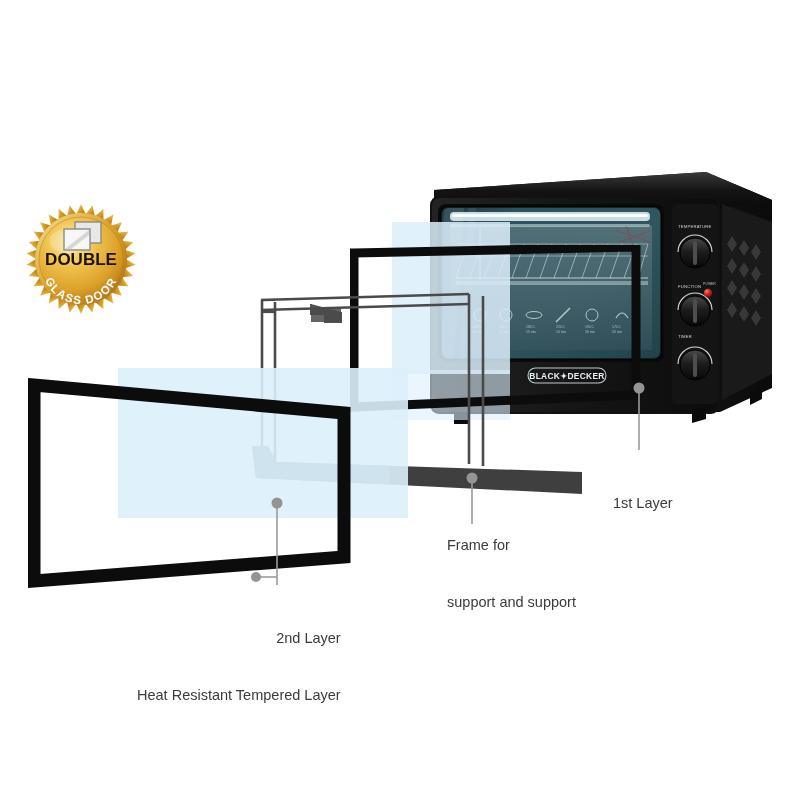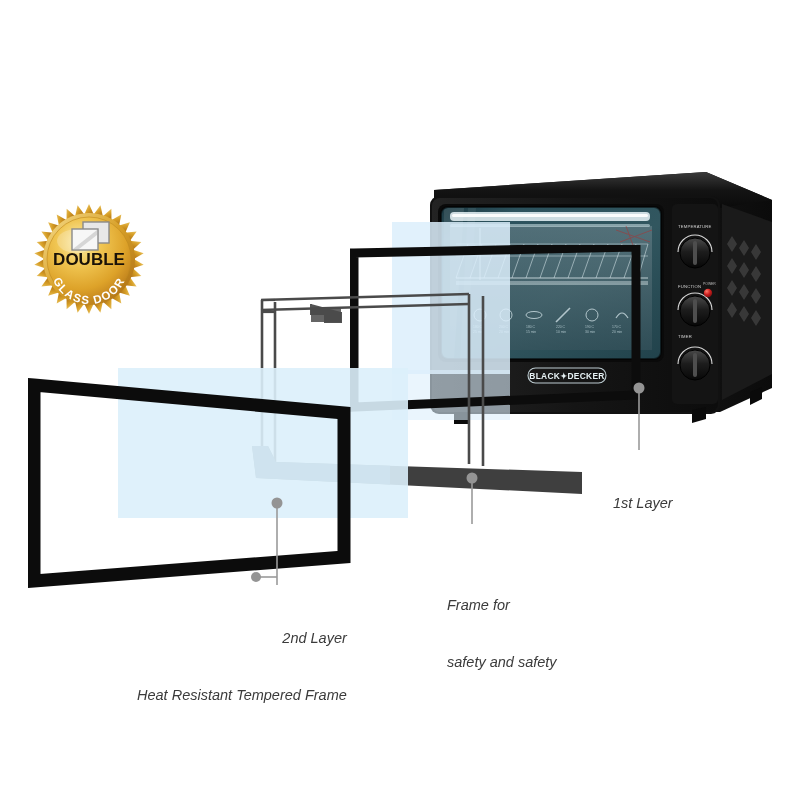--- a/index.html
+++ b/index.html
@@ -4,26 +4,26 @@
 <title>Double Glass Door Infographic</title>
 <style>
   html,body{margin:0;padding:0;background:#ffffff;}
   body{width:800px;height:800px;overflow:hidden;
        font-family:"Liberation Sans","DejaVu Sans",sans-serif;
        -webkit-font-smoothing:antialiased;}
   #stage{position:relative;width:800px;height:800px;background:#fff;}
   .abs{position:absolute;}
 
   
-  #badge{left:28px;top:203px;width:122px;height:112px;}
+  #badge{left:20px;top:203px;width:122px;height:112px;}
 
   
-  .callout{position:absolute;color:#3b3b3b;font-size:14.5px;line-height:19px;white-space:pre;font-style:italic;}
+  .callout{position:absolute;color:#3b3b3b;font-size:14.5px;line-height:19px;white-space:pre;}
   #lbl-first{left:613px;top:456px;}
-  #lbl-frame{left:447px;top:558px;}
+  #lbl-frame{left:447px;top:498px;}
   #lbl-second{left:137px;top:591px;text-align:right;}
 
   
   .glass{position:absolute;background:#dceffb;}
 </style>
 </head>
 <body>
 
 <div id="stage">
 
@@ -381,21 +381,21 @@
     <line x1="258" y1="577" x2="277" y2="577" stroke="#9a9a9a" stroke-width="1.6"></line>
     <circle cx="256" cy="577" r="5" fill="#949494"></circle>
   </svg>
 
   <div class="callout" id="lbl-first">
     <div>1st Layer</div>
   </div>
 
   <div class="callout" id="lbl-frame">
     <div>Frame for</div>
-    <div>safety and safety</div>
+    <div>support and support</div>
   </div>
 
   <div class="callout" id="lbl-second">
     <div>2nd Layer</div>
-    <div>Heat Resistant Tempered Frame</div>
+    <div>Heat Resistant Tempered Layer</div>
   </div>
 
 </div>
 
 </body></html>

